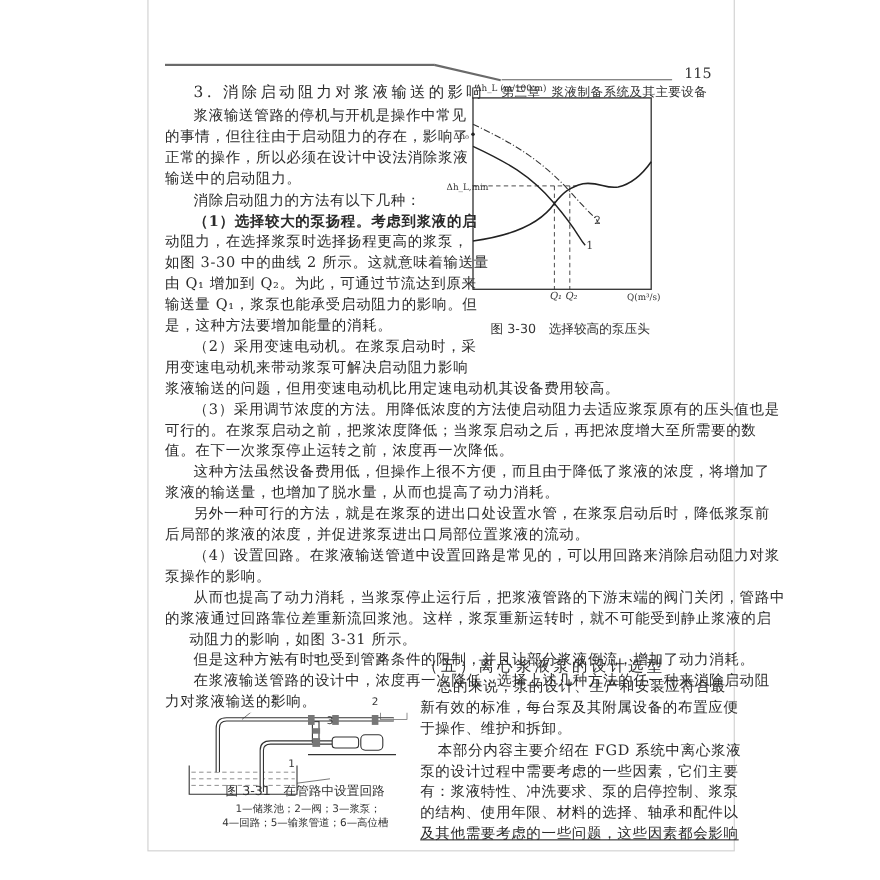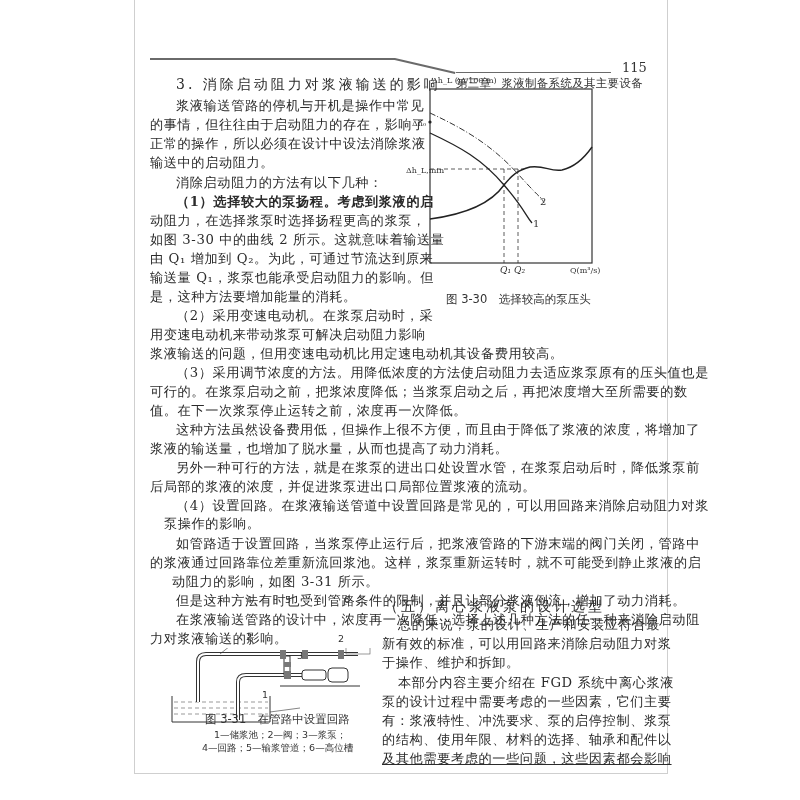--- a/index.html
+++ b/index.html
@@ -77,22 +77,22 @@
 
 <div class="t" style="left:150px;top:344px;">浆液输送的问题，但用变速电动机比用定速电动机其设备费用较高。</div>
 <div class="t" style="left:176px;top:363px;">（3）采用调节浓度的方法。用降低浓度的方法使启动阻力去适应浆泵原有的压头值也是</div>
 <div class="t" style="left:150px;top:382px;">可行的。在浆泵启动之前，把浆浓度降低；当浆泵启动之后，再把浓度增大至所需要的数</div>
 <div class="t" style="left:150px;top:401px;">值。在下一次浆泵停止运转之前，浓度再一次降低。</div>
 <div class="t" style="left:176px;top:420px;">这种方法虽然设备费用低，但操作上很不方便，而且由于降低了浆液的浓度，将增加了</div>
 <div class="t" style="left:150px;top:439px;">浆液的输送量，也增加了脱水量，从而也提高了动力消耗。</div>
 <div class="t" style="left:176px;top:458px;">另外一种可行的方法，就是在浆泵的进出口处设置水管，在浆泵启动后时，降低浆泵前</div>
 <div class="t" style="left:150px;top:477px;">后局部的浆液的浓度，并促进浆泵进出口局部位置浆液的流动。</div>
 <div class="t" style="left:176px;top:496px;">（4）设置回路。在浆液输送管道中设置回路是常见的，可以用回路来消除启动阻力对浆</div>
-<div class="t" style="left:164px;top:515px;font-family:Liberation Mono, monospace;">泵操作的影响。</div>
-<div class="t" style="left:176px;top:534px;">如管路适于设置回路，当浆泵停止运行后，把浆液管路的下游末端的阀门关闭，管路中</div>
+<div class="t" style="left:150px;top:515px;">泵操作的影响。</div>
+<div class="t" style="left:176px;top:534px;">从而也提高了动力消耗，当浆泵停止运行后，把浆液管路的下游末端的阀门关闭，管路中</div>
 <div class="t" style="left:150px;top:553px;">的浆液通过回路靠位差重新流回浆池。这样，浆泵重新运转时，就不可能受到静止浆液的启</div>
 <div class="t" style="left:150px;top:572px;margin-left:22px;">动阻力的影响，如图 3-31 所示。</div>
 <div class="t" style="left:176px;top:591px;">但是这种方法有时也受到管路条件的限制，并且让部分浆液倒流，增加了动力消耗。</div>
 <div class="t" style="left:176px;top:610px;">在浆液输送管路的设计中，浓度再一次降低，选择上述几种方法的任一种来消除启动阻</div>
 <div class="t" style="left:150px;top:629px;">力对浆液输送的影响。</div>
 
 <svg style="left:160px;top:648px;" width="215" height="75" viewBox="0 0 215 75">
 
   <path d="M12,48 L12,74 L110,74 L110,48" fill="none" stroke="#333" stroke-width="1"></path>
   <line x1="14" y1="54" x2="108" y2="54" stroke="#555" stroke-width="0.6" stroke-dasharray="4,3"></line>
@@ -129,19 +129,19 @@
 <div class="cap small" style="left:246px;top:631px;">2</div>
 <div class="cap small" style="left:338px;top:633px;">2</div>
 <div class="cap small" style="left:297px;top:650px;">3</div>
 <div class="cap small" style="left:262px;top:689px;">1</div>
 <div class="cap" style="left:205px;top:712px;">图 3-31　在管路中设置回路</div>
 <div class="cap small" style="left:214px;top:729px;">1—储浆池；2—阀；3—浆泵；</div>
 <div class="cap small" style="left:202px;top:742px;">4—回路；5—输浆管道；6—高位槽</div>
 
 <div class="t sec" style="left:384px;top:596px;">（五）离心浆液泵的设计选型</div>
 <div class="t" style="left:398px;top:615px;">总的来说，泵的设计、生产和安装应符合最</div>
-<div class="t" style="left:382px;top:634px;">新有效的标准，可以用回路来消除启动阻力对浆</div>
+<div class="t" style="left:382px;top:634px;">新有效的标准，每台泵及其附属设备的布置应便</div>
 <div class="t" style="left:382px;top:653px;">于操作、维护和拆卸。</div>
 <div class="t" style="left:398px;top:673px;">本部分内容主要介绍在 FGD 系统中离心浆液</div>
 <div class="t" style="left:382px;top:692px;">泵的设计过程中需要考虑的一些因素，它们主要</div>
 <div class="t" style="left:382px;top:711px;">有：浆液特性、冲洗要求、泵的启停控制、浆泵</div>
 <div class="t" style="left:382px;top:730px;">的结构、使用年限、材料的选择、轴承和配件以</div>
 <div class="t" style="left:382px;top:749px;text-decoration:underline;">及其他需要考虑的一些问题，这些因素都会影响</div>
 
 </body></html>

